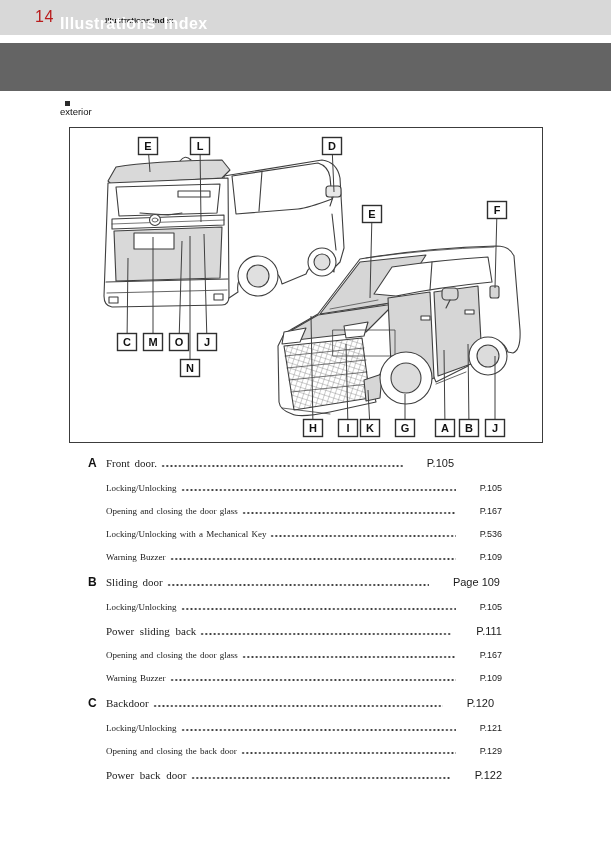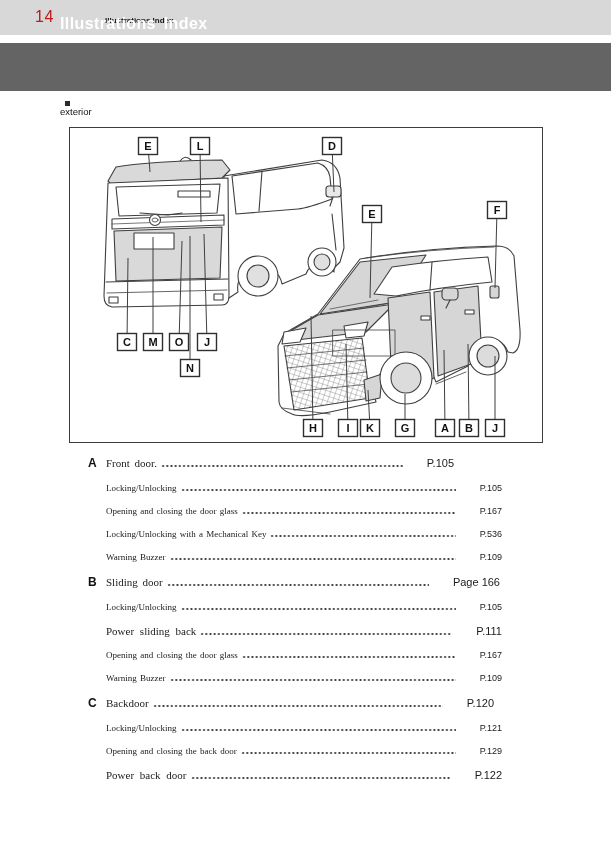--- a/index.html
+++ b/index.html
@@ -269,21 +269,21 @@
       <span class="dots"></span>
       <span class="pref">P.109</span>
     </div>
   </div>
 
   <div class="section sec-b">
     <div class="row main">
       <span class="letter">B</span>
       <span class="title">Sliding door</span>
       <span class="dots"></span>
-      <span class="pref">Page 166</span>
+      <span class="pref">Page 109</span>
     </div>
     <div class="row sub">
       <span class="title">Locking/Unlocking</span>
       <span class="dots"></span>
       <span class="pref">P.105</span>
     </div>
     <div class="row sub emph">
       <span class="title">Power sliding back</span>
       <span class="dots"></span>
       <span class="pref">P.111</span>

